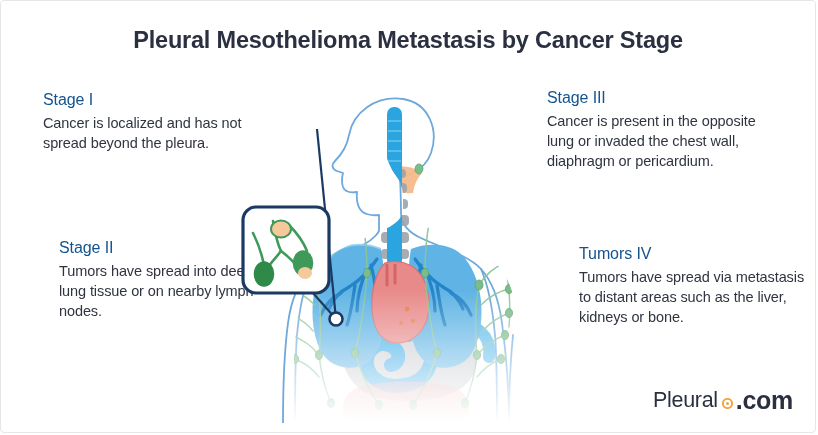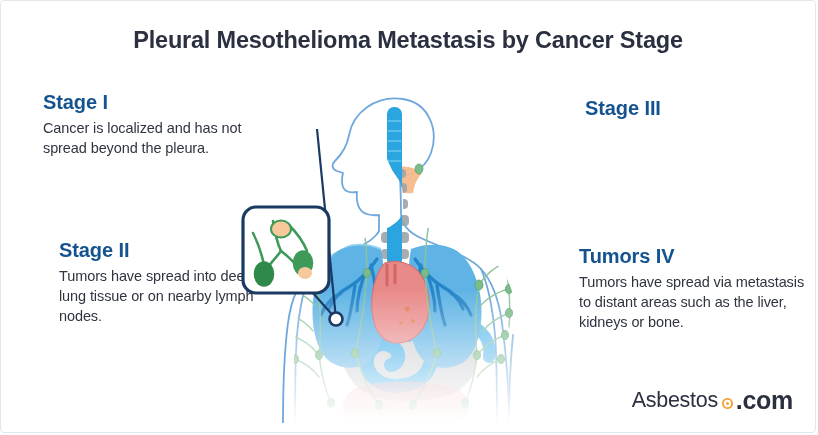--- a/index.html
+++ b/index.html
@@ -28,35 +28,35 @@
     letter-spacing:-0.2px;
     color:#2b3040;
   }
 
   
   .stage{
     position:absolute;
     width:215px;
   }
   .stage .hd{
-    font-size:20px;
-    font-weight:700;
+    font-size:16px;
+    font-weight:400;
     color:#14538f;
     margin-bottom:4px;
     letter-spacing:-0.1px;
   }
   .stage .bd{
     font-size:14.5px;
     color:#2f3440;
     line-height:20px;
     letter-spacing:-0.1px;
   }
   #stage-1{ left:42px; top:90px; }
   #stage-2{ left:58px; top:238px; }
-  #stage-3{ left:584px; top:88px; width:230px;margin-top:8px;}
+  #stage-3{ left:546px; top:88px; width:230px;}
   #stage-4{ left:578px; top:244px; width:230px;}
 
   
   .illus{
     position:absolute;
     left:236px; top:72px;
     width:330px; height:350px;
   }
   .illus svg{display:block;}
 
@@ -100,20 +100,21 @@
     <div class="bd">Cancer is localized and has not spread beyond the pleura.</div>
   </div>
 
   <div class="stage" id="stage-2">
     <div class="hd">Stage II</div>
     <div class="bd">Tumors have spread into deeper lung tissue or on nearby lymph nodes.</div>
   </div>
 
   <div class="stage" id="stage-3">
     <div class="hd">Stage III</div>
+    <div class="bd">Cancer is present in the opposite lung or invaded the chest wall, diaphragm or pericardium.</div>
   </div>
 
   <div class="stage" id="stage-4">
     <div class="hd">Tumors IV</div>
     <div class="bd">Tumors have spread via metastasis to distant areas such as the liver, kidneys or bone.</div>
   </div>
 
   <div class="illus">
     <svg width="330" height="350" viewBox="0 0 330 350" xmlns="http://www.w3.org/2000/svg">
       <defs>
@@ -397,21 +398,21 @@
           </g>
 
           <circle cx="99" cy="246" r="6.5" fill="#ffffff" stroke="#1b3a63" stroke-width="2.6"></circle>
         </g>
 
       </g>
     </svg>
   </div>
 
   <div class="logo">
-    <span class="word">Asbestos</span>
+    <span class="word">Pleural</span>
     <span class="dotmark">
       <svg width="11" height="11" viewBox="0 0 11 11" xmlns="http://www.w3.org/2000/svg">
         <circle cx="5.5" cy="5.5" r="4.6" fill="none" stroke="#f2a33c" stroke-width="1.9"></circle>
         <circle cx="5.5" cy="5.5" r="1.5" fill="#f2a33c"></circle>
       </svg>
     </span>
     <span class="tld">.com</span>
   </div>
 
 </div>

